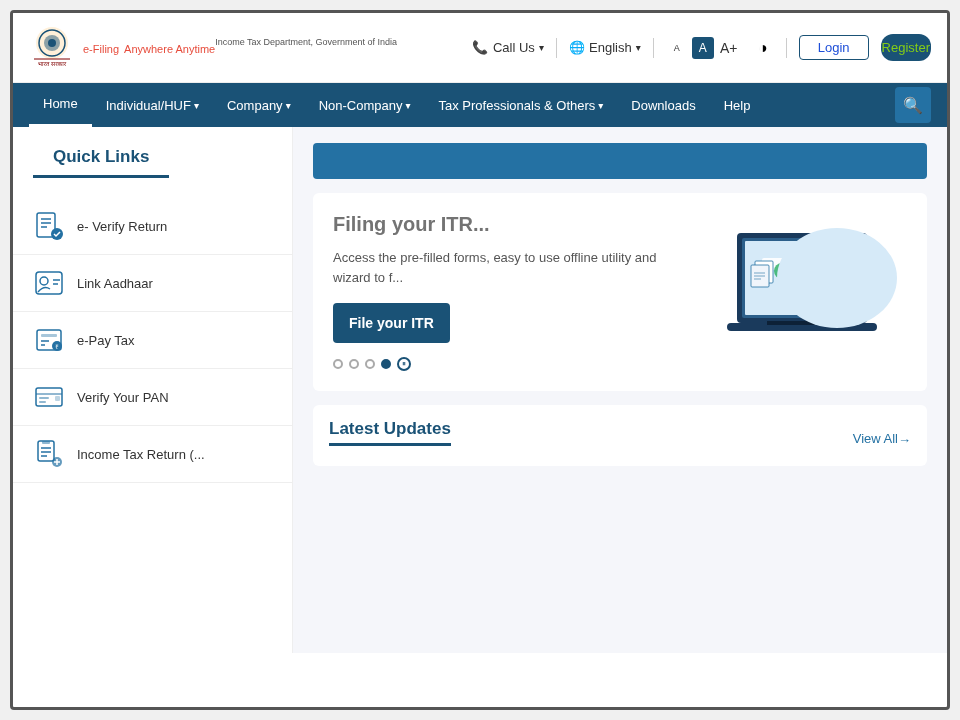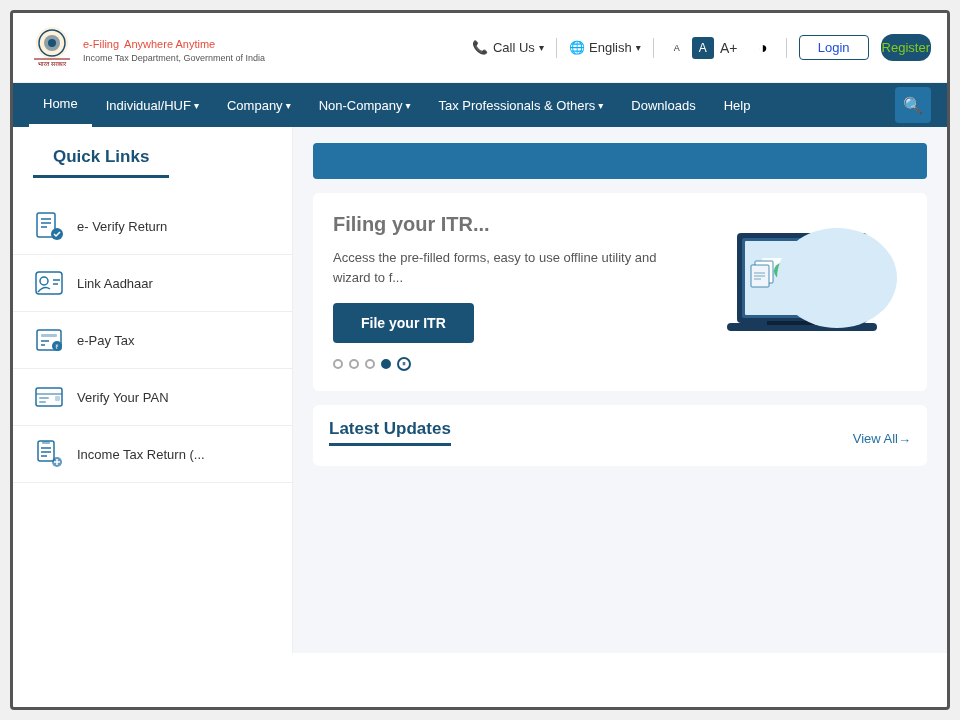--- a/index.html
+++ b/index.html
@@ -35,21 +35,20 @@
       align-items: center;
       gap: 8px;
     }
     .logo-emblem {
       width: 46px;
       height: 50px;
       position: relative;
     }
     .logo-text {
       display: flex;
-      flex-direction: column;
     }
     .logo-efiling {
       font-size: 18px;
       font-weight: bold;
       color: #1a5276;
     }
     .logo-efiling span {
       color: #e74c3c;
       font-size: 11px;
       font-weight: normal;
@@ -261,21 +260,21 @@
     .card-desc {
       font-size: 13px;
       color: #555;
       line-height: 1.5;
       margin-bottom: 16px;
     }
     .btn-file-itr {
       background: #1a5276;
       color: #fff;
       border: none;
-      padding: 12px 28px;
+      padding: 12px 16px;
       font-size: 14px;
       border-radius: 4px;
       cursor: pointer;
       font-weight: bold;
     }
     .carousel-dots {
       display: flex;
       align-items: center;
       gap: 6px;
       margin-top: 14px;

